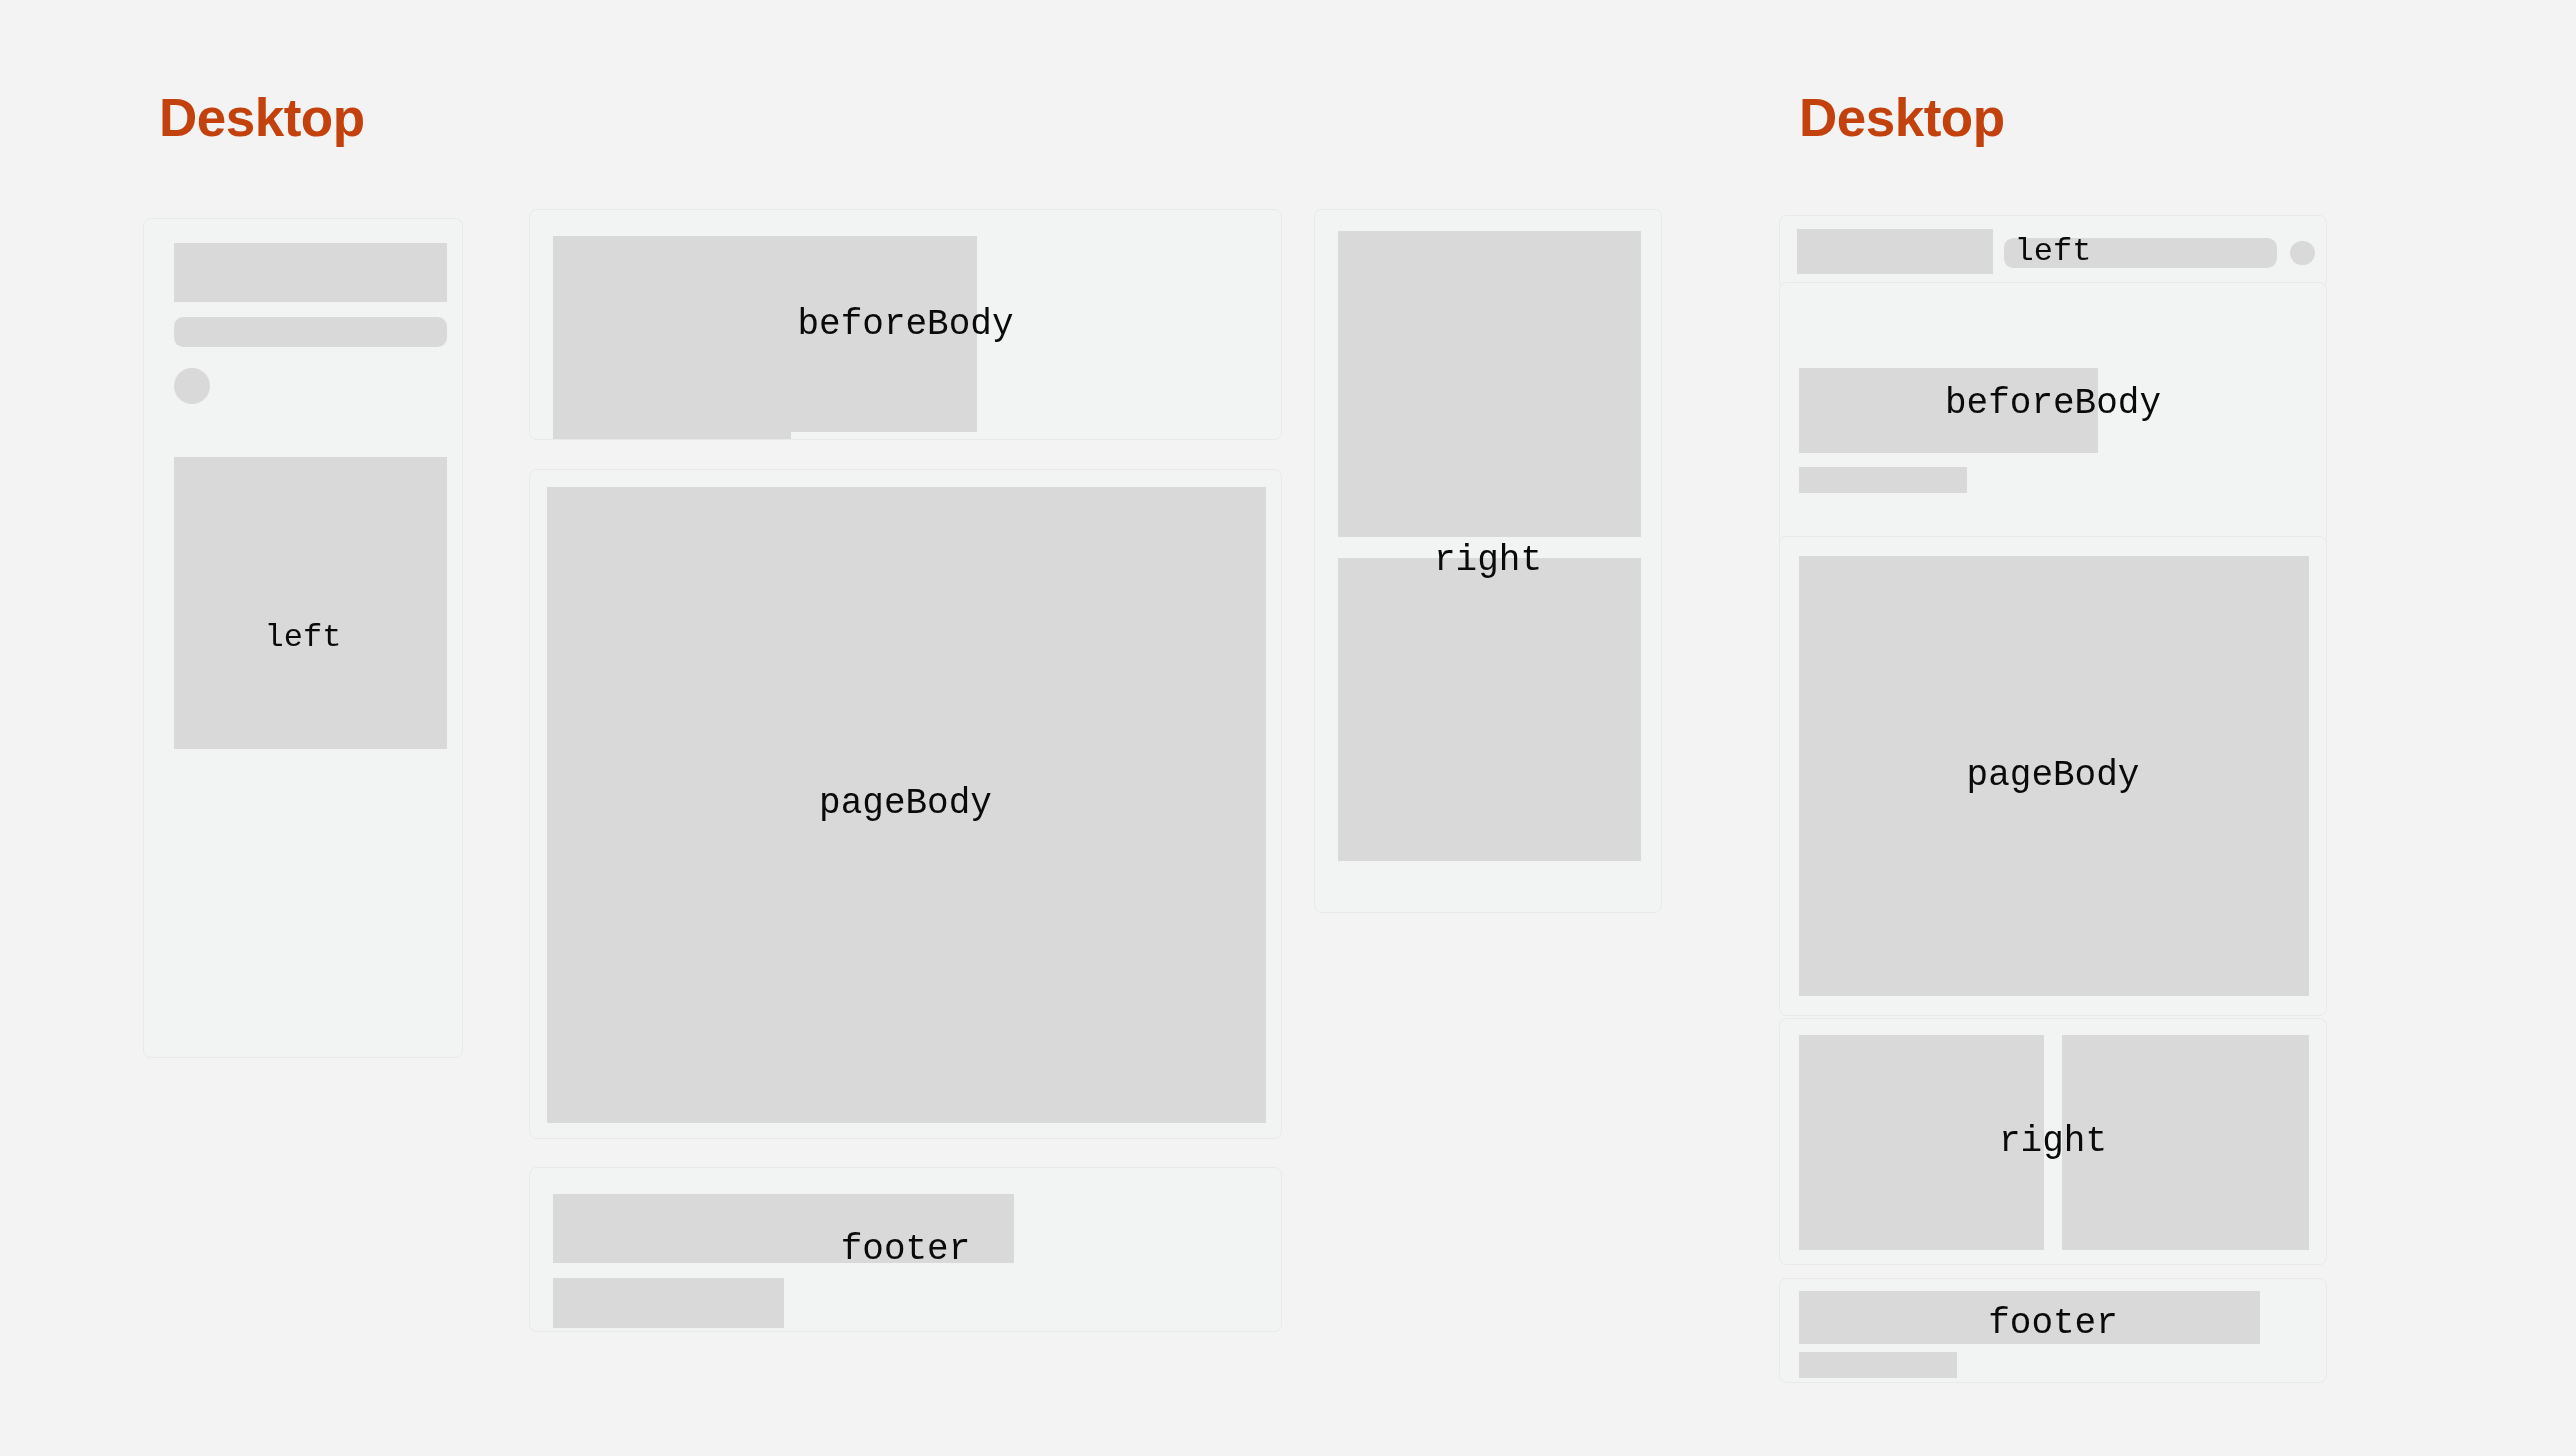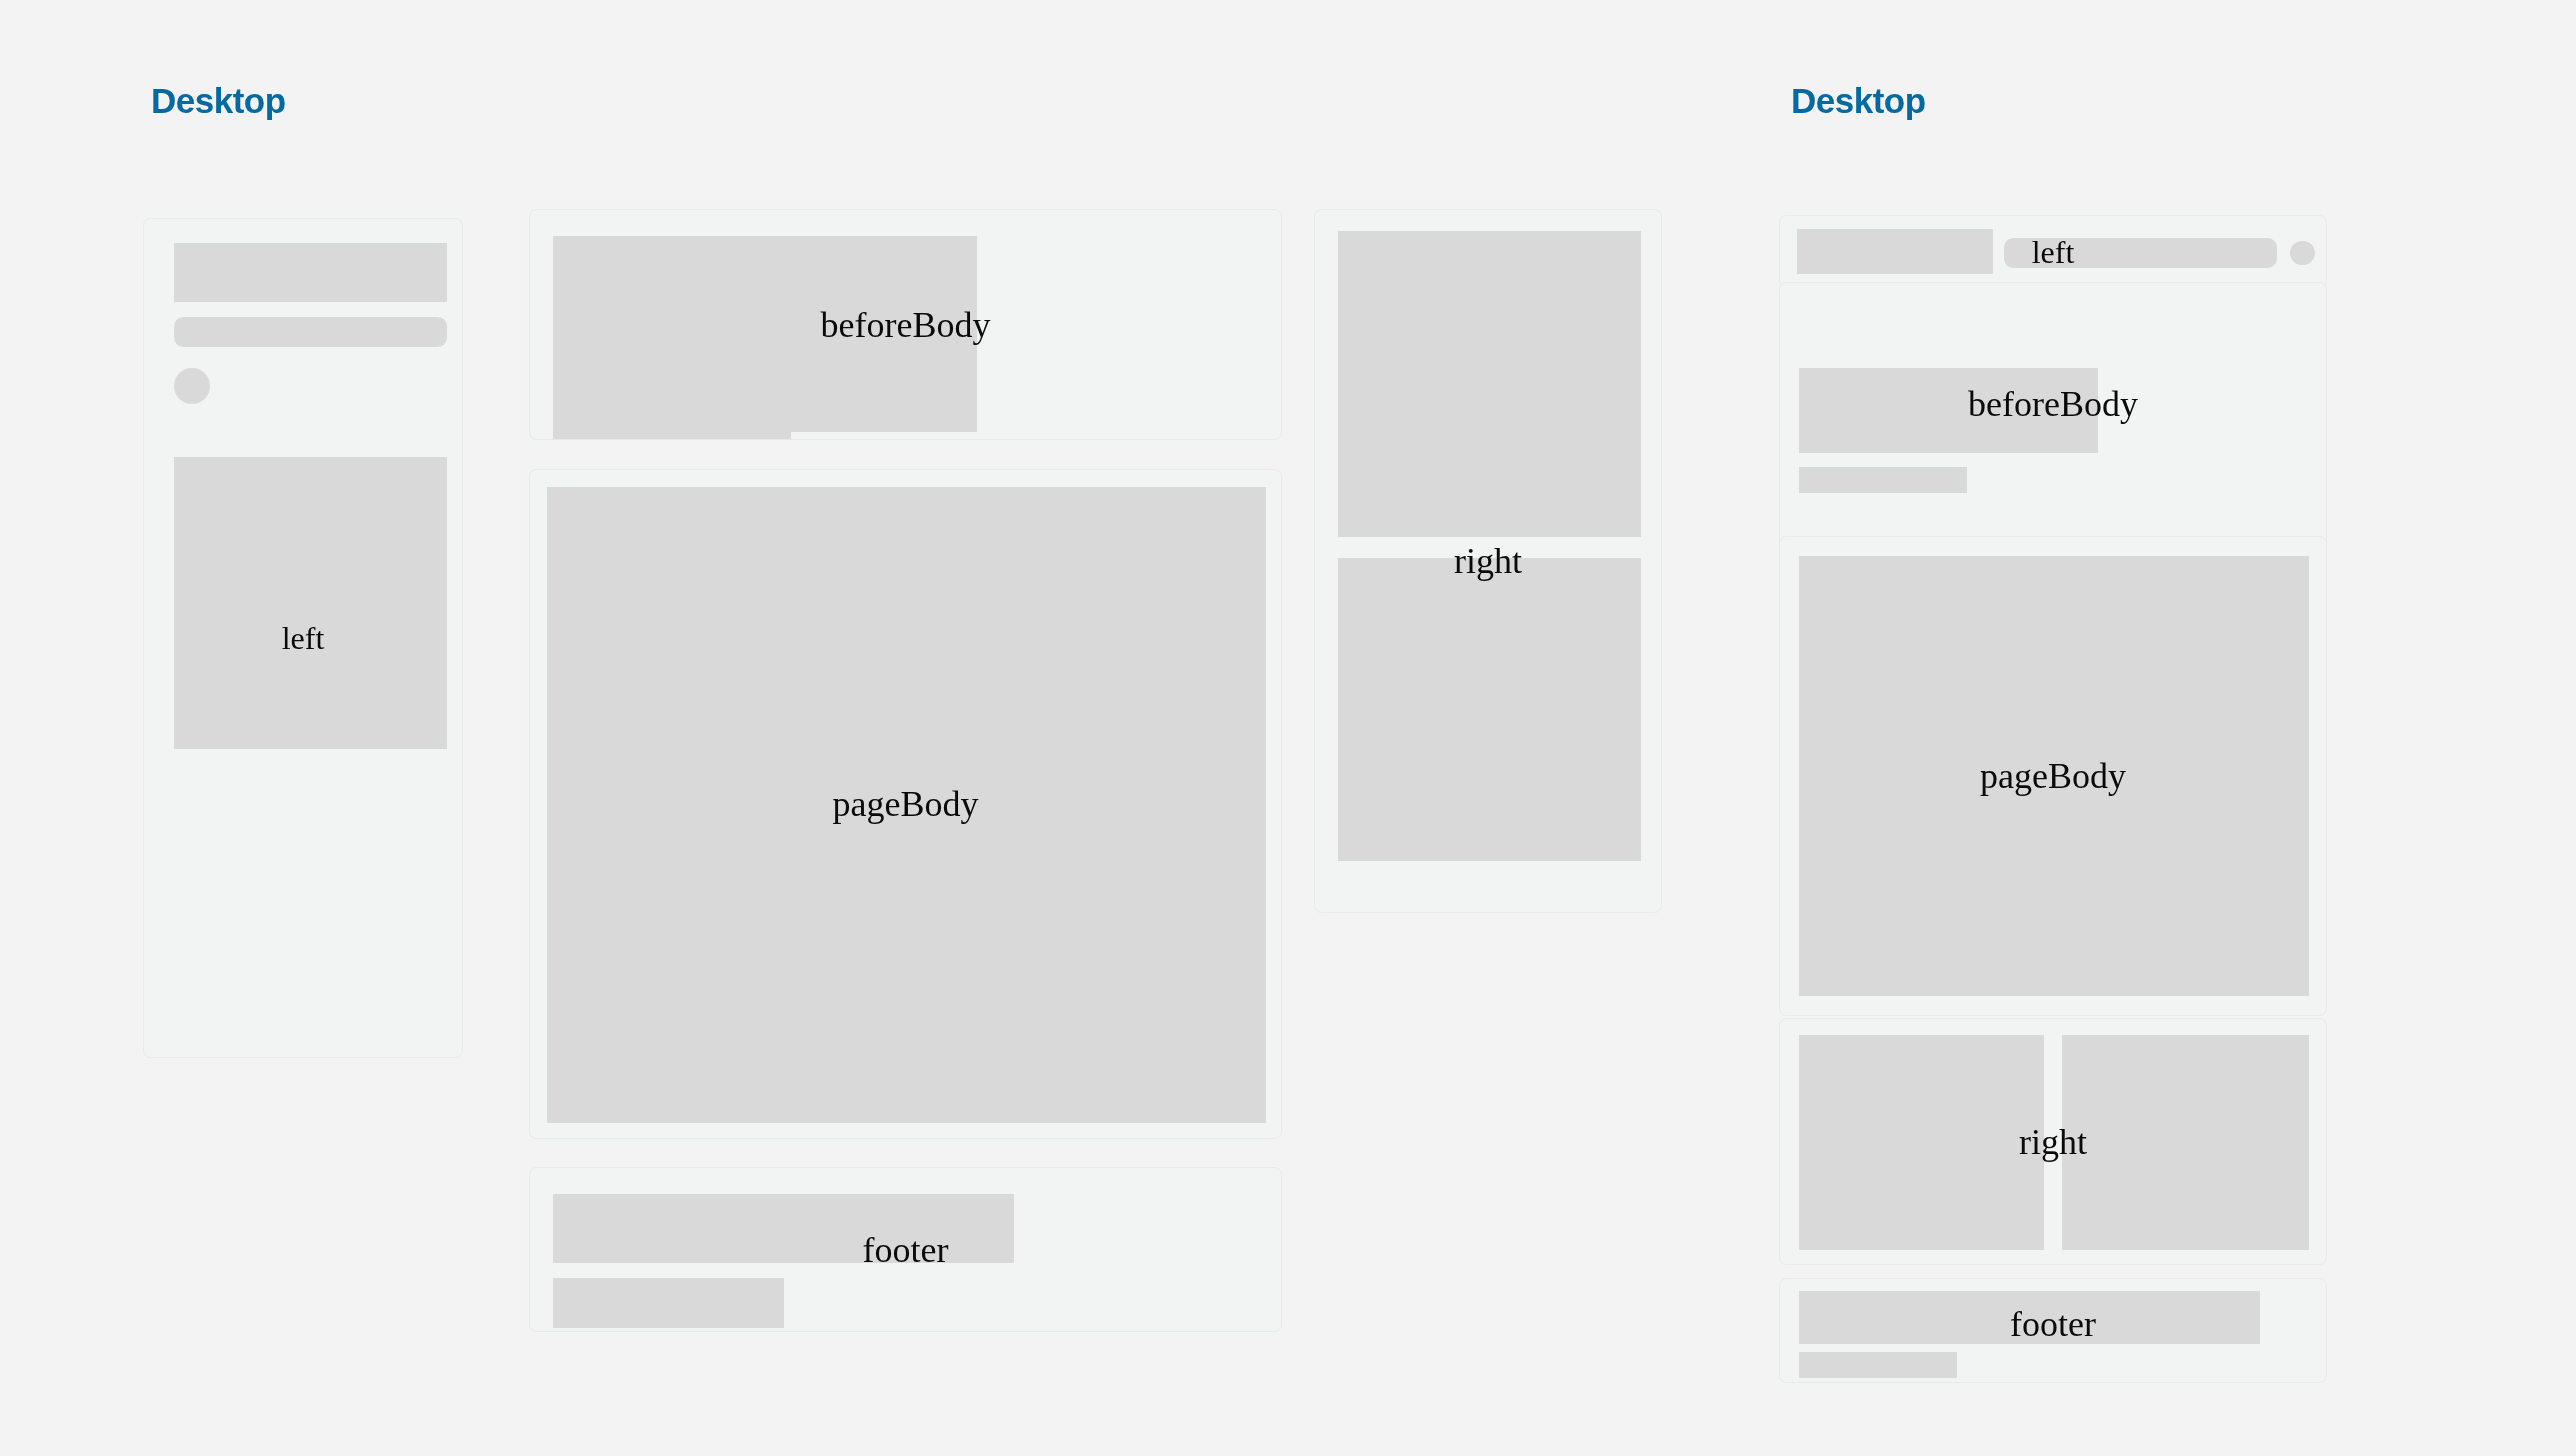--- a/index.html
+++ b/index.html
@@ -11,26 +11,26 @@
     height: 1456px;
     background: #f3f3f3;
     font-family: "Liberation Sans", sans-serif;
     overflow: hidden;
     position: relative;
   }
 
   
   .section-title {
     position: absolute;
-    font-size: 35px;
+    font-size: 53px;
     font-weight: 700;
     letter-spacing: -0.5px;
-    color: #0369a1;
+    color: #c2410c;
     line-height: 1;
-    margin: 8px;
+    margin: 16px;
   }
   #desktop-title { left: 143px; top: 75px; }
   #mobile-title  { left: 1783px; top: 75px; }
 
   
   .panel {
     position: absolute;
     background: #f2f3f3;
     border: 1.9px solid #e8eaea;
     border-radius: 7.5px;
@@ -42,21 +42,21 @@
     position: absolute;
     background: #d9d9d9;
     box-sizing: border-box;
   }
   .blk.rounded { border-radius: 9.4px; }
   .blk.circle  { border-radius: 50%; }
 
   
   .slot-label {
     position: absolute;
-    font-family: Liberation Serif, serif;
+    font-family: Liberation Mono, monospace;
     color: #0a0a0a;
     white-space: nowrap;
     pointer-events: none;
     line-height: 1;
   }
 
   
   #desktop-left-panel { left: 143px; top: 218px; width: 320px; height: 840px; }
   #d-left-blk-1 { left: 30px; top: 23.5px;  width: 273px; height: 59px; }
   #d-left-blk-2 { left: 30px; top: 98px; width: 273px; height: 30px; }

